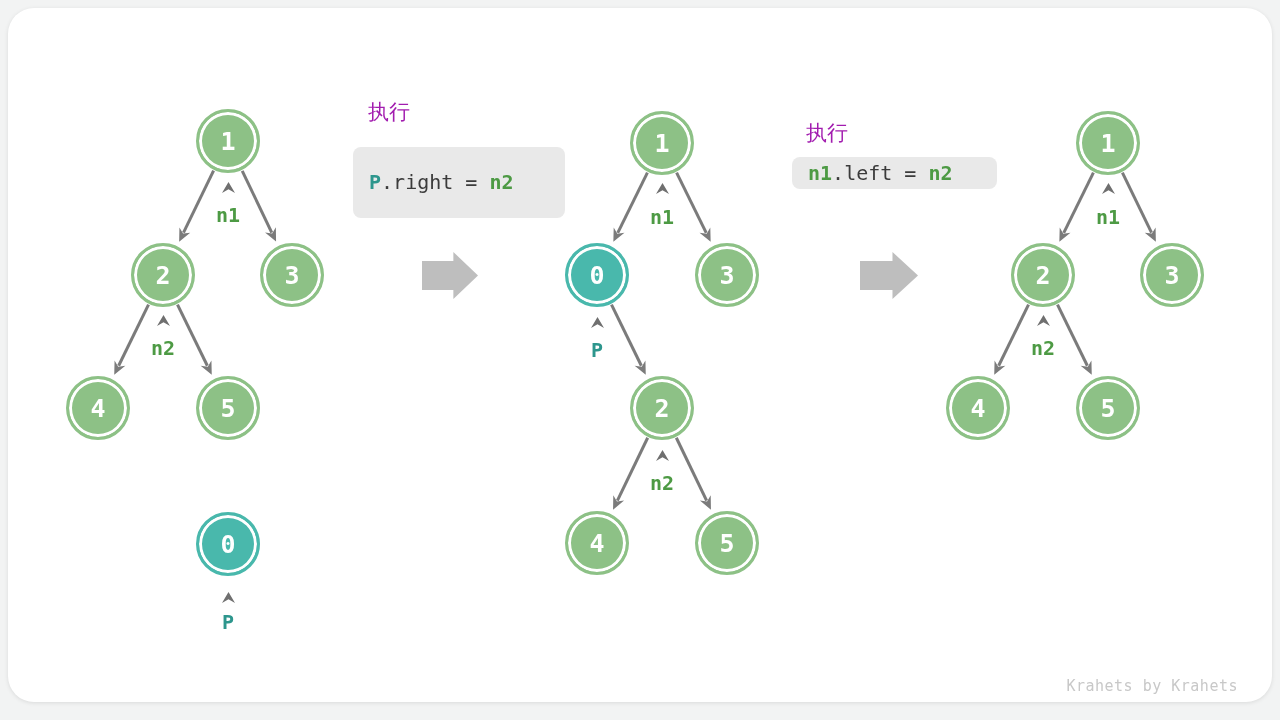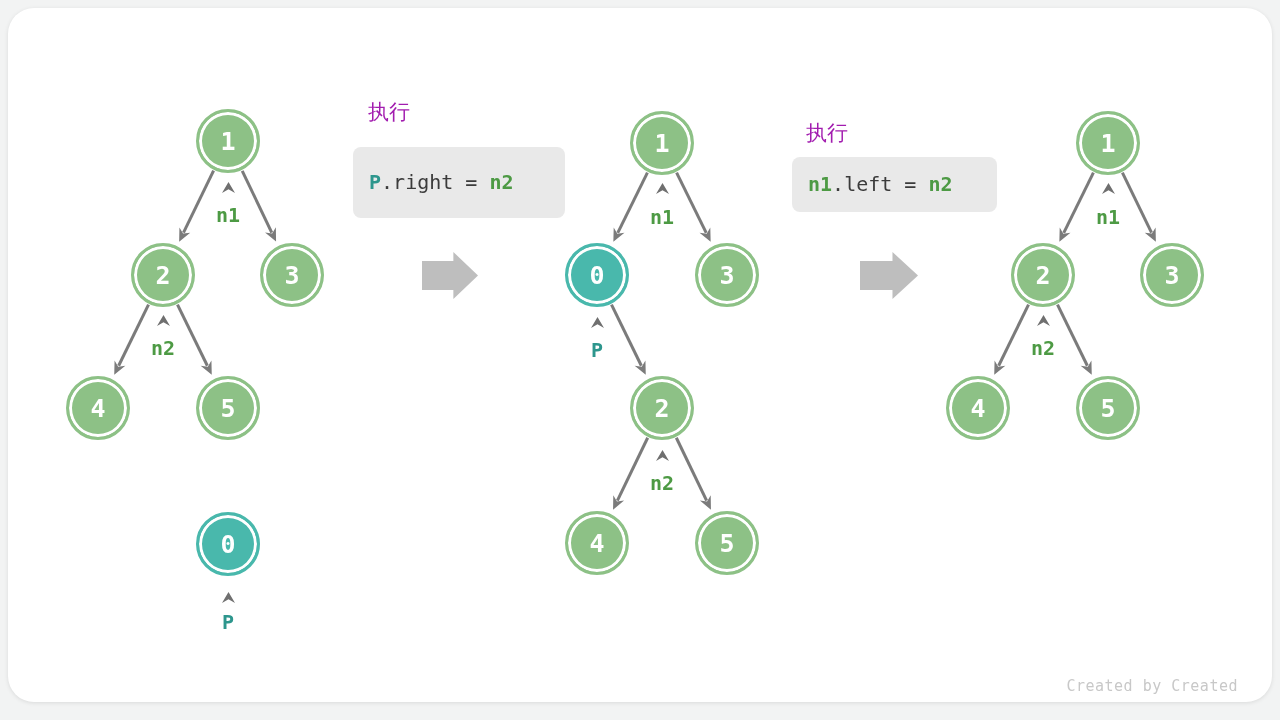--- a/index.html
+++ b/index.html
@@ -174,18 +174,18 @@
         <path d="M6.5 0 L13 11 L6.5 7.2 L0 11 Z" fill="#6f6f6f"></path>
       </svg>
       <div class="pointer-label green" style="left: 1043px; top: 348px;">n2</div>
     </div>
   <div id="exec-layer">
       <div class="exec-heading" style="left: 368px; top: 98px;">执行</div>
       <div class="code-box" style="left: 353px; top: 147px; width: 212px; height: 71px;">
         <div class="code-line"><span class="tok-teal">P</span><span class="tok-dark">.right = </span><span class="tok-green">n2</span></div>
       </div>
       <div class="exec-heading" style="left: 806px; top: 119px;">执行</div>
-      <div class="code-box" style="left: 792px; top: 157px; width: 205px; height: 55px;">
+      <div class="code-box" style="left: 792px; top: 157px; width: 205px; height: 32px;">
         <div class="code-line"><span class="tok-green">n1</span><span class="tok-dark">.left = </span><span class="tok-green">n2</span></div>
       </div>
     </div>
-  <div class="watermark">Created by Created</div>
+  <div class="watermark">Krahets by Krahets</div>
 </div>
 
 </body></html>

